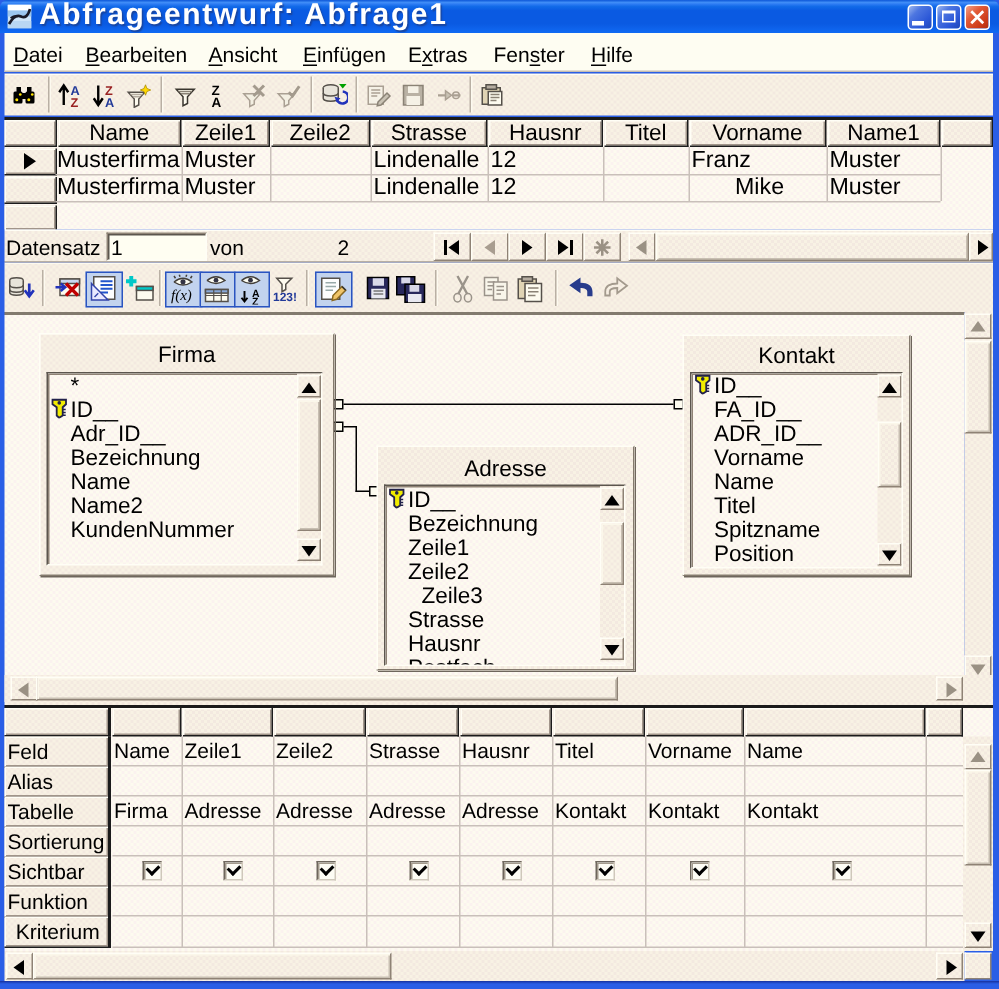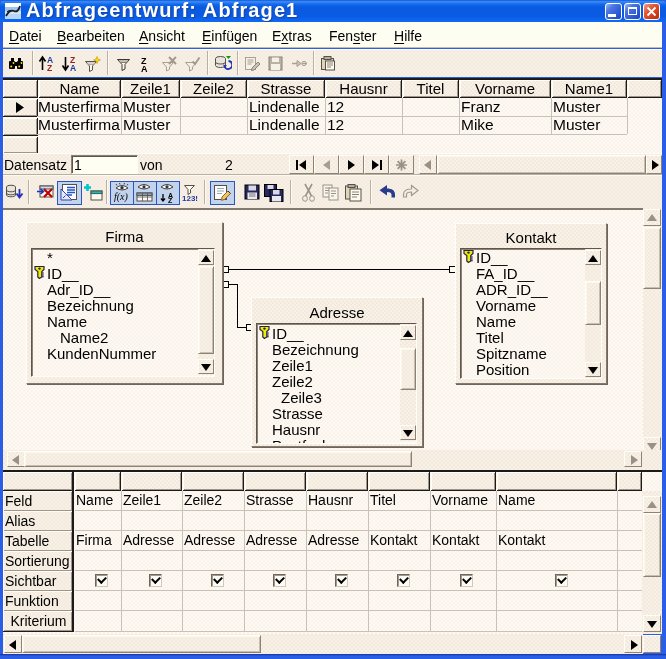--- a/index.html
+++ b/index.html
@@ -220,21 +220,21 @@
   <div class="txt" style="left:120px;top:21px;">Muster</div>
   <div class="txt" style="left:246px;top:21px;">Lindenalle</div>
   <div class="txt" style="left:324px;top:21px;">12</div>
   <div class="txt" style="left:458px;top:21px;">Franz</div>
   <div class="txt" style="left:550px;top:21px;">Muster</div>
 
   <div class="txt" style="left:35px;top:39px;">Musterfirma</div>
   <div class="txt" style="left:120px;top:39px;">Muster</div>
   <div class="txt" style="left:246px;top:39px;">Lindenalle</div>
   <div class="txt" style="left:324px;top:39px;">12</div>
-  <div class="txt" style="left:458px;top:39px;">Mike</div>
+  <div class="txt" style="left:439px;top:39px;padding-left:48px;">Mike</div>
   <div class="txt" style="left:550px;top:39px;">Muster</div>
 </div>
 
 <div id="recbar" class="face" style="left:3px;top:153px;width:659px;height:21px;border-top:1px solid #fffef6;">
   <div class="txt" style="left:1px;top:3px;">Datensatz</div>
   <div style="left:68px;top:1px;width:67px;height:19px;background:#fffef2;border:1px solid #8e8275;border-right-color:#fffef6;border-bottom-color:#fffef6;box-shadow:inset 1px 1px 0 #5c564e;">
     <div class="txt" style="left:2px;top:1px;">1</div>
   </div>
   <div class="txt" style="left:137px;top:3px;">von</div>
   <div class="txt" style="left:222px;top:3px;">2</div>
@@ -416,21 +416,21 @@
   <div style="left:243px;top:114px;width:7px;height:7px;border:1px solid #000;background:#fdfbef;"></div>
 
   <div class="twin" style="left:23px;top:12px;width:197px;height:162px;">
     <div class="ctr txt" style="left:0;top:5px;width:195px;">Firma</div>
     <div class="tlist" style="left:4px;top:25px;width:184px;height:129px;">
       <div class="txt" style="left:15px;top:0px;">*</div>
       <div class="txt" style="left:15px;top:16px;">ID__</div>
       <div class="txt" style="left:15px;top:32px;">Adr_ID__</div>
       <div class="txt" style="left:15px;top:48px;">Bezeichnung</div>
       <div class="txt" style="left:15px;top:64px;">Name</div>
-      <div class="txt" style="left:28px;top:80px;">Name2</div>
+      <div class="txt" style="left:15px;top:80px;">Name2</div>
       <div class="txt" style="left:15px;top:96px;">KundenNummer</div>
       <svg class="keyi" style="left:2px;top:16px;" width="12" height="14">
           <polygon points="1,1.5 10,1.5 10,4.5 7.8,6.5 7.8,12 5.4,13.5 3.8,12 3.8,6.5 1,4.5" fill="#f0ec00" stroke="#22224a" stroke-width="1.2"></polygon>
           <circle cx="5.5" cy="3.6" r="1.2" fill="#22224a"></circle>
           <path d="M7.8 8 h2 M7.8 10 h2 M7.8 11.8 h2" stroke="#22224a" stroke-width="1.1"></path>
         </svg>
       <div class="face" style="left:166px;top:0;width:16px;height:126px;">
         <div class="raised face" style="left:0;top:1px;width:16px;height:15px;">
             <div class="tri-up" style="left:2px;top:4px;"></div>
           </div>

